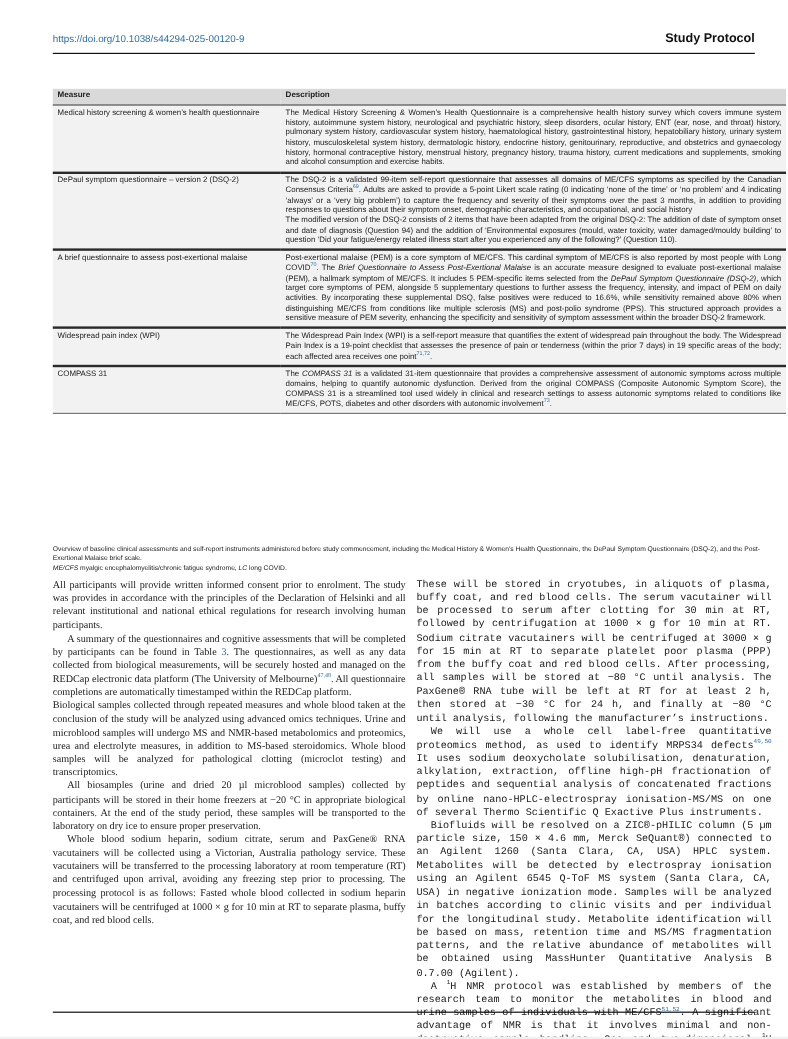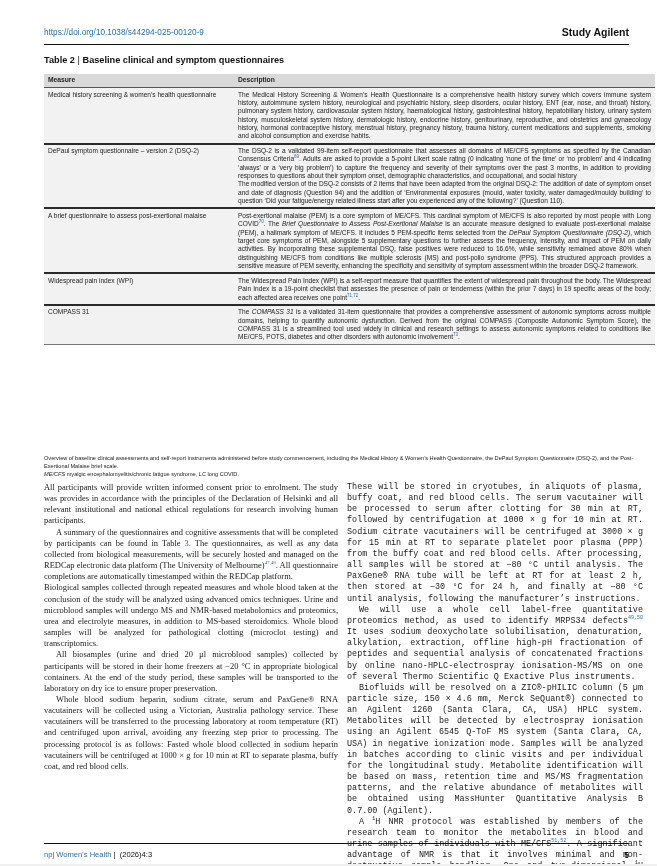--- a/index.html
+++ b/index.html
@@ -43,29 +43,24 @@
   .ftr .pnum { position: absolute; right: 0; top: 0; font-weight: bold; color: #111; font-size: 8.5px; }
   .ftr-band { position: absolute; left: 0; right: 0; top: 864px; height: 2px; background: #f0f0f0; }
 </style>
 </head>
 <body>
 
 <div class="page">
 
   <div class="hdr">
     <a class="doi">https://doi.org/10.1038/s44294-025-00120-9</a>
-    <span class="type">Study Agilent</span>
+    <span class="type">Study Protocol</span>
   </div>
   <div class="hdr-rule"></div>
 
-  <div class="tbl-title">
-    <span>Table 2</span>
-    <span class="bar">|</span>
-    <span>Baseline clinical and symptom questionnaires</span>
-  </div>
 
   <table class="qt">
     <thead>
       <tr>
         <th>Measure</th>
         <th>Description</th>
       </tr>
     </thead>
     <tbody>
       <tr>
@@ -114,18 +109,14 @@
   </div>
 
   <div class="col right">
     <p>These will be stored in cryotubes, in aliquots of plasma, buffy coat, and red blood cells. The serum vacutainer will be processed to serum after clotting for 30 min at RT, followed by centrifugation at 1000 × g for 10 min at RT. Sodium citrate vacutainers will be centrifuged at 3000 × g for 15 min at RT to separate platelet poor plasma (PPP) from the buffy coat and red blood cells. After processing, all samples will be stored at −80 °C until analysis. The PaxGene® RNA tube will be left at RT for at least 2 h, then stored at −30 °C for 24 h, and finally at −80 °C until analysis, following the manufacturer’s instructions.</p>
     <p class="ind"><span>We will use a whole cell label-free quantitative proteomics method, as used to identify MRPS34 defects</span><sup class="bref">49,50</sup><span> It uses sodium deoxycholate solubilisation, denaturation, alkylation, extraction, offline high-pH fractionation of peptides and sequential analysis of concatenated fractions by online nano-HPLC-electrospray ionisation-MS/MS on one of several Thermo Scientific Q Exactive Plus instruments.</span></p>
     <p class="ind">Biofluids will be resolved on a ZIC®-pHILIC column (5 µm particle size, 150 × 4.6 mm, Merck SeQuant®) connected to an Agilent 1260 (Santa Clara, CA, USA) HPLC system. Metabolites will be detected by electrospray ionisation using an Agilent 6545 Q-ToF MS system (Santa Clara, CA, USA) in negative ionization mode. Samples will be analyzed in batches according to clinic visits and per individual for the longitudinal study. Metabolite identification will be based on mass, retention time and MS/MS fragmentation patterns, and the relative abundance of metabolites will be obtained using MassHunter Quantitative Analysis B 0.7.00 (Agilent).</p>
     <p class="ind"><span>A </span><sup style="font-size:5px;line-height:0;">1</sup><span>H NMR protocol was established by members of the research team to monitor the metabolites in blood and urine samples of individuals with ME/CFS</span><sup class="bref">51,52</sup><span>. A significant advantage of NMR is that it involves minimal and non-destructive sample handling. One and two-dimensional </span><sup style="font-size:5px;line-height:0;">1</sup><span>H data of blood and urine samples will be obtained using</span></p>
   </div>
 
   <div class="ftr-rule"></div>
-  <div class="ftr">
-    <span class="jname">npj Women's Health</span><span class="sep">|</span><span class="cite"> (2026)4:3</span>
-    <span class="pnum">5</span>
-  </div>
   <div class="ftr-band"></div>
 </div>
 
 </body></html>

